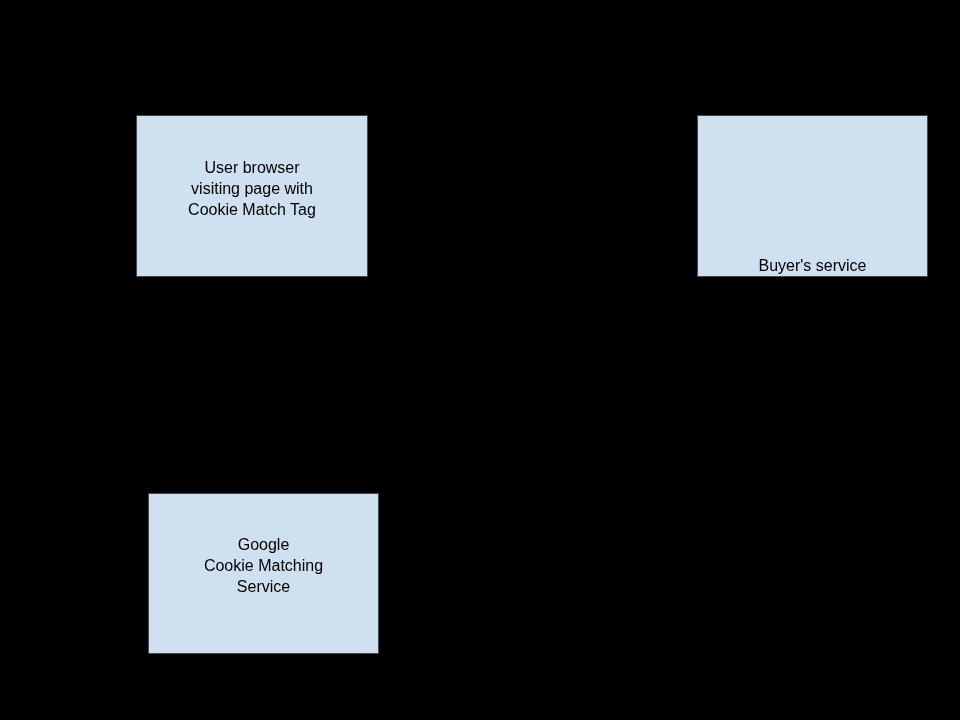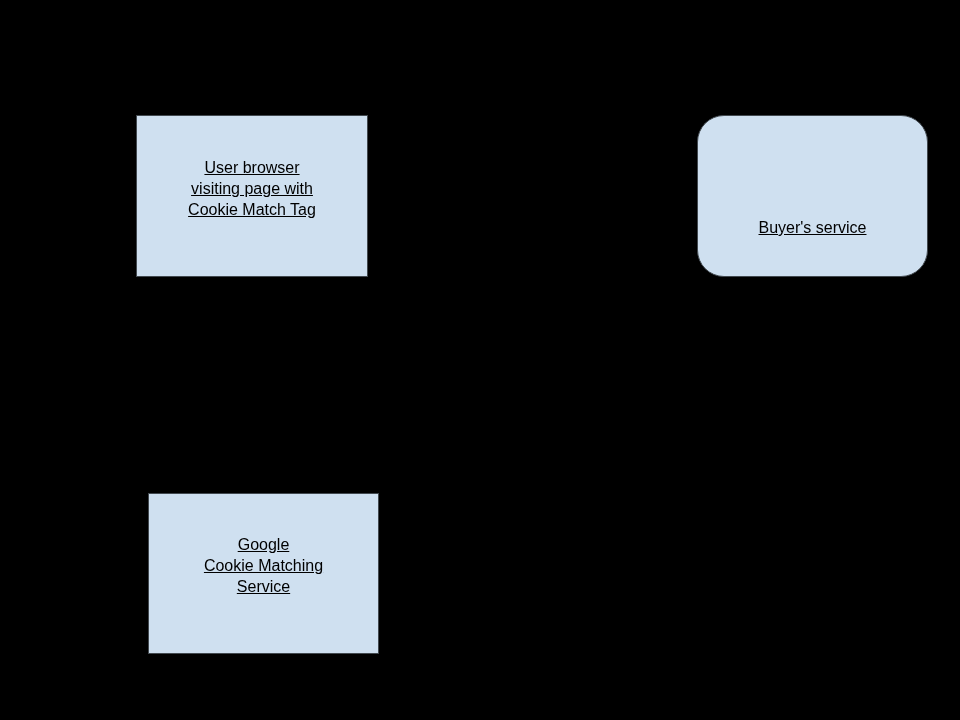--- a/index.html
+++ b/index.html
@@ -31,40 +31,38 @@
     color: #000000;
     font-size: 16px;
     line-height: 21px;
     font-family: "Liberation Sans", sans-serif;
     -webkit-font-smoothing: antialiased;
   }
   .node-label {
     display: block;
     white-space: pre;
     padding: 0 4px;
-    text-decoration: underline;
   }
   
   #node-user-browser {
     left: 136px;
     top: 115px;
     width: 232px;
     height: 162px;
     justify-content: flex-start;
     padding-top: 41px;
   }
   
   #node-buyers-service {
     left: 697px;
     top: 115px;
     width: 231px;
     height: 162px;
-    justify-content: center;
+    justify-content: flex-end;
     padding-top: 63px;
-    border-radius: 27px;
   }
   
   #node-google-cms {
     left: 148px;
     top: 493px;
     width: 231px;
     height: 161px;
     justify-content: flex-start;
     padding-top: 40px;
   }

